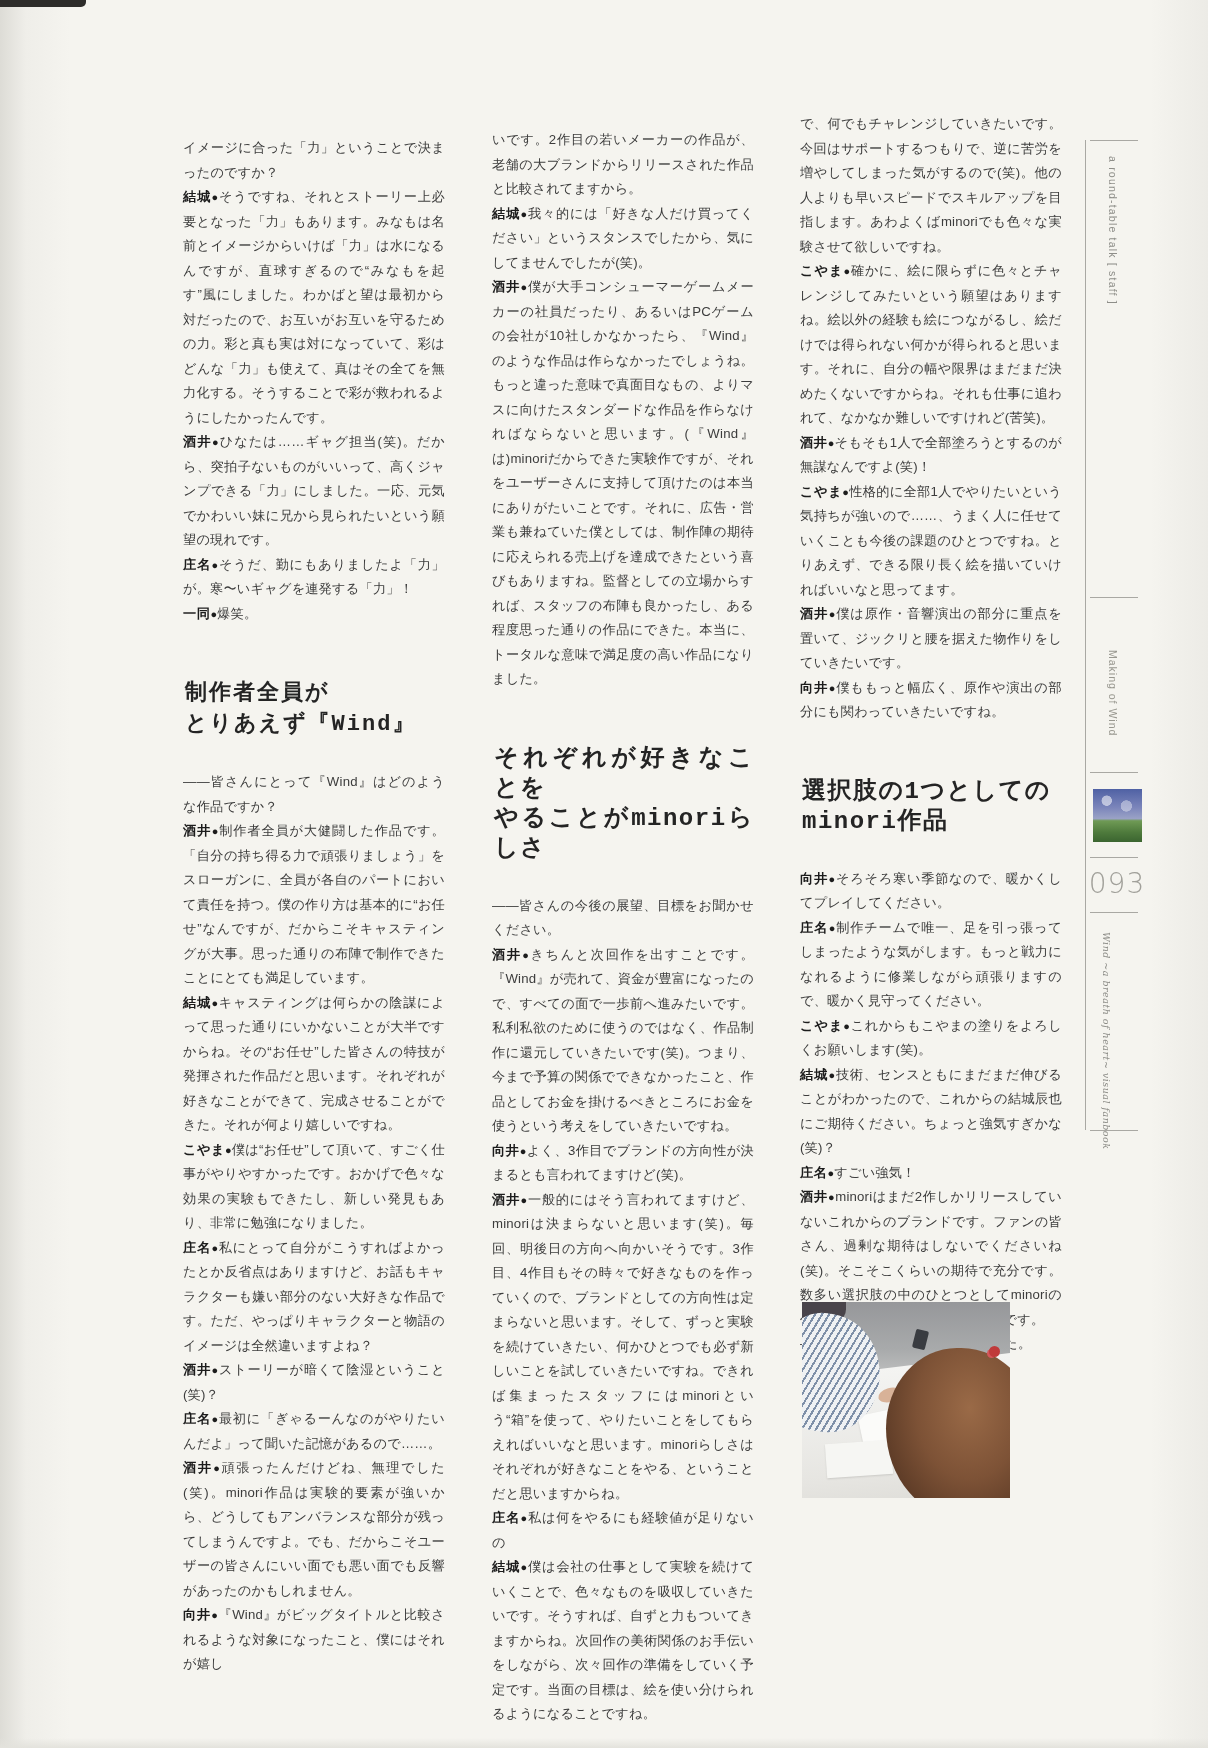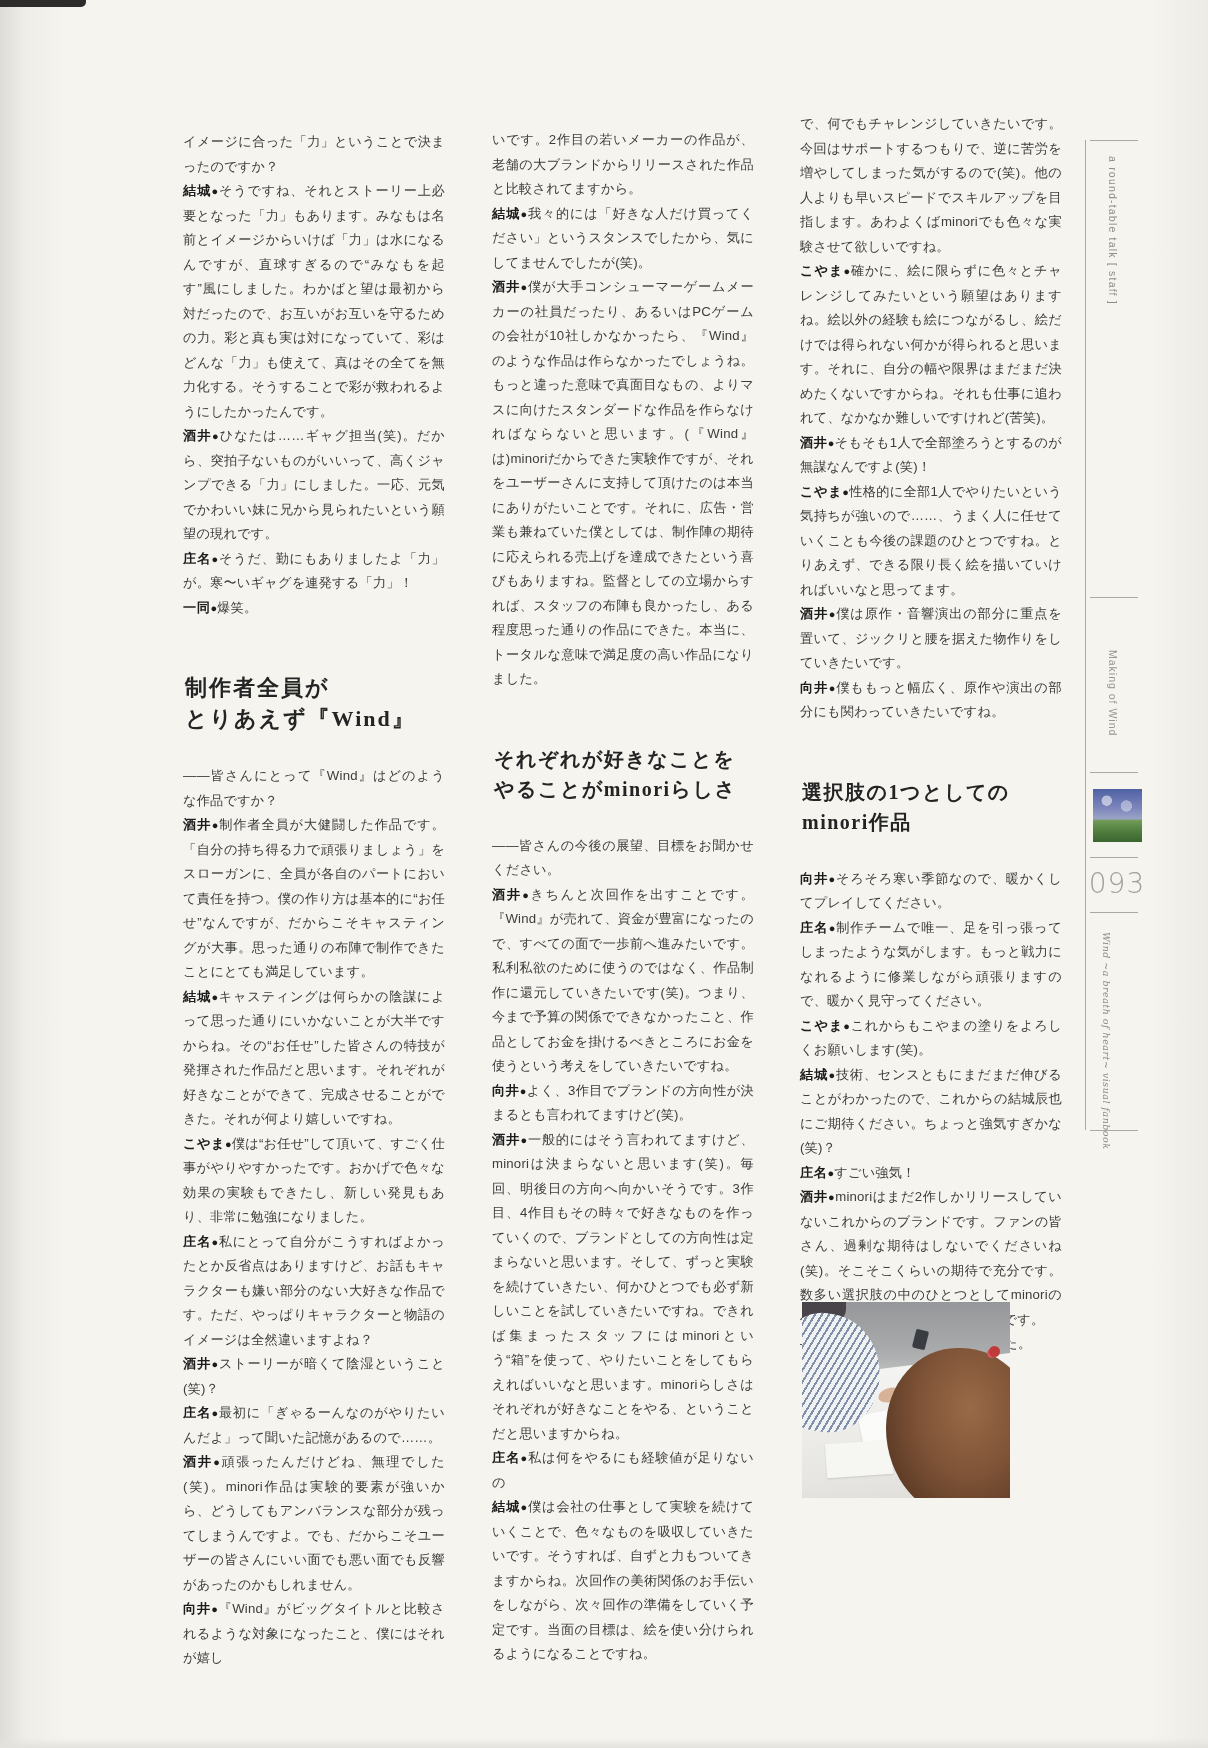--- a/index.html
+++ b/index.html
@@ -12,33 +12,33 @@
   .page{position:absolute;inset:0;
     background:linear-gradient(90deg,#dddcd6 0px,#efeee9 26px,#f5f4ef 70px,#f5f4ef 1150px,#ecebe6 1208px);
   }
   .corner-mark{position:absolute;left:0;top:0;width:86px;height:7px;background:#2d2c2a;border-radius:0 0 5px 0;}
   .edge-bottom{position:absolute;left:0;bottom:0;width:100%;height:10px;
     background:linear-gradient(0deg,#e3e2dc,rgba(245,244,239,0));}
 
   
   .col{position:absolute;width:262px;font-size:13.2px;line-height:24.5px;
     text-align:justify;color:#3c3c3c;letter-spacing:0.2px;}
-  #col-0{left:183px;top:130px;}
+  #col-0{left:183px;top:136px;}
   #col-1{left:492px;top:128px;}
   #col-2{left:800px;top:112px;}
   .col p{margin:0;}
   .spk{font-weight:bold;color:#1c1c1c;letter-spacing:0.5px;font-family:Liberation Serif, serif;}
   .bullet{color:#1c1c1c;font-size:11px;}
   .heading{
-    font-family:Liberation Serif, serif;
+    font-family:Liberation Mono, monospace;
     font-weight:700;color:#242424;
     margin:52px 0 30px 2px;
   }
   #col-0 .heading{font-size:22px;line-height:31px;letter-spacing:2px;}
-  #col-1 .heading,#col-2 .heading{font-size:20px;line-height:30px;letter-spacing:1.5px;}
+  #col-1 .heading,#col-2 .heading{font-size:24px;line-height:30px;letter-spacing:1.5px;}
 
   
   .side-rule{position:absolute;left:1085px;top:140px;width:1px;height:990px;background:#a9a8a3;}
   .tick{position:absolute;left:1090px;width:48px;height:1px;background:#a9a8a3;}
   .tick.t1{top:140px;} .tick.t2{top:597px;} .tick.t3{top:772px;}
   .tick.t4{top:857px;} .tick.t5{top:912px;} .tick.t6{top:1130px;}
   .vtext{position:absolute;writing-mode:vertical-rl;text-orientation:mixed;
     color:#8e8e89;white-space:nowrap;}
   .side-top-label{left:1107px;top:156px;font-size:10.5px;letter-spacing:1.2px;}
   .side-making{left:1107px;top:650px;font-size:10.5px;letter-spacing:1px;color:#98978f;}

